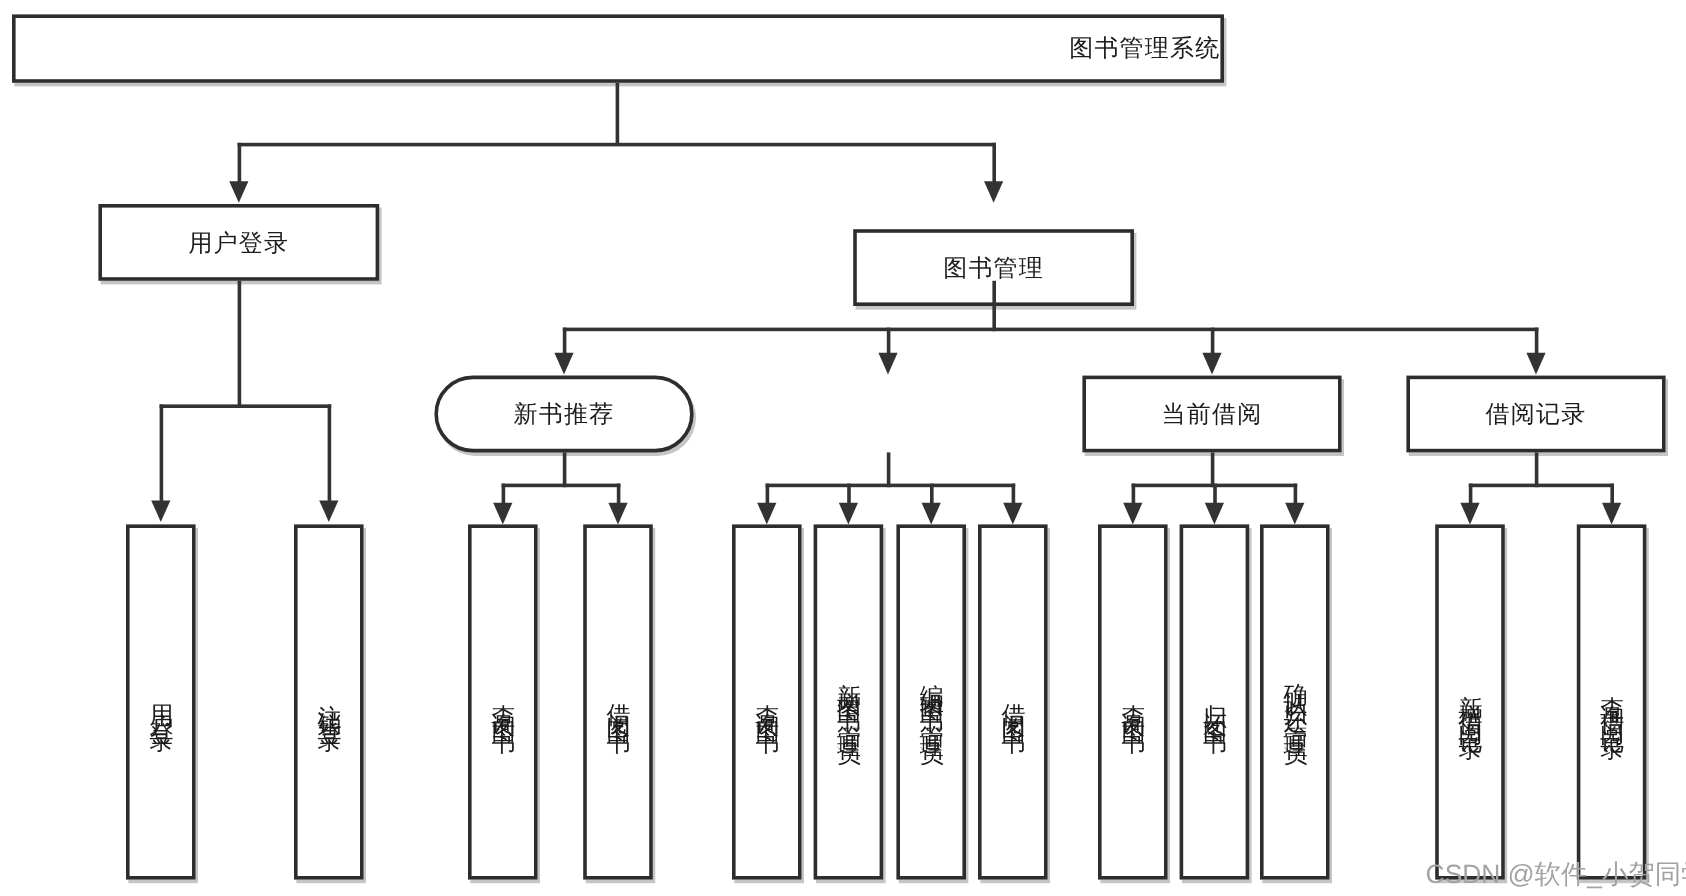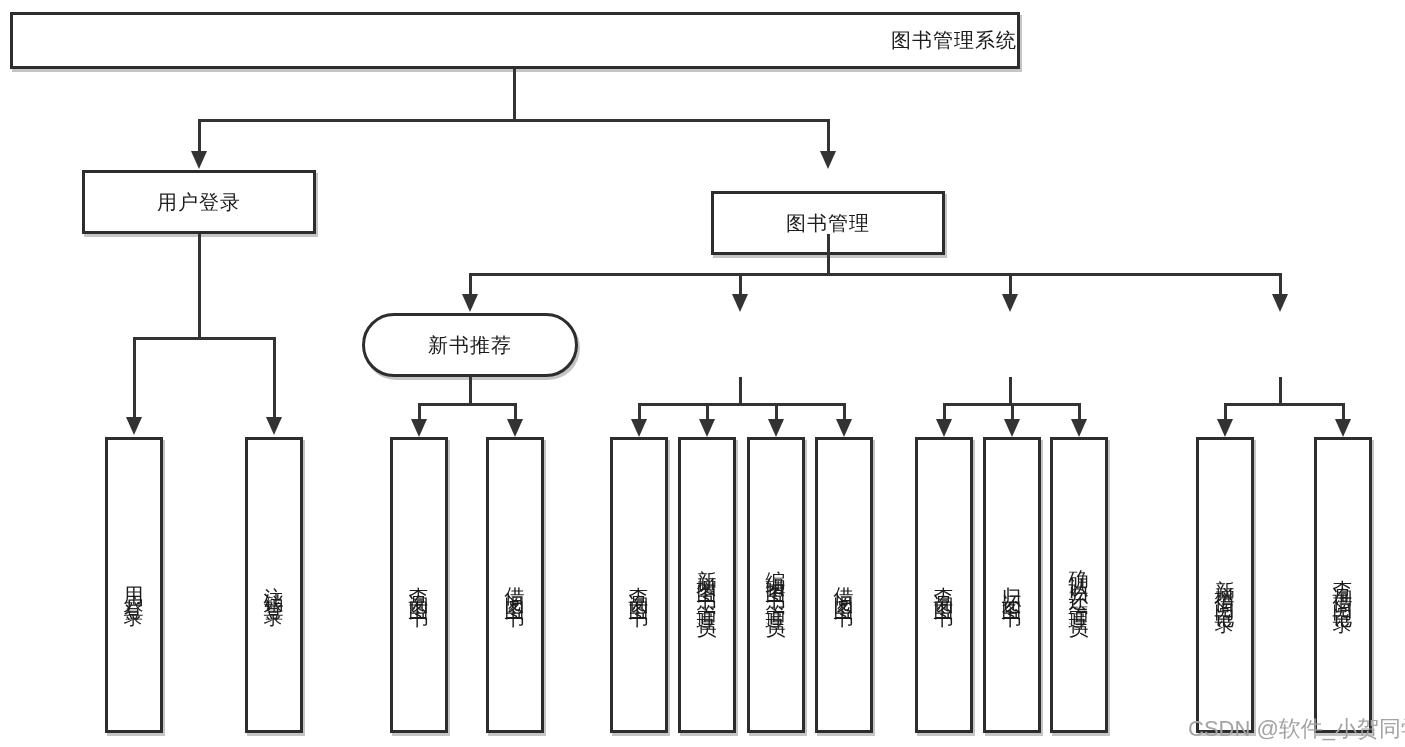--- a/index.html
+++ b/index.html
@@ -83,20 +83,26 @@
   <div class="vline" style="left:739px;top:273px;height:24px;"></div>
   <div class="arrowhead" style="left:732px;top:294px;"></div>
   <div class="vline" style="left:1009px;top:273px;height:24px;"></div>
   <div class="arrowhead" style="left:1002px;top:294px;"></div>
   <div class="vline" style="left:1279px;top:273px;height:24px;"></div>
   <div class="arrowhead" style="left:1272px;top:294px;"></div>
 
   <div class="box hbox" style="left:362px;top:313px;width:216px;height:64px;border-radius:32px;">
     <span>新书推荐</span>
   </div>
+  <div class="box hbox" style="left:902px;top:313px;width:216px;height:64px;">
+    <span>当前借阅</span>
+  </div>
+  <div class="box hbox" style="left:1172px;top:313px;width:216px;height:64px;">
+    <span>借阅记录</span>
+  </div>
 
   <div class="vline" style="left:469px;top:377px;height:29px;"></div>
   <div class="hline" style="left:418px;top:403px;width:99px;"></div>
   <div class="vline" style="left:418px;top:403px;height:18px;"></div>
   <div class="arrowhead" style="left:411px;top:419px;"></div>
   <div class="vline" style="left:514px;top:403px;height:18px;"></div>
   <div class="arrowhead" style="left:507px;top:419px;"></div>
 
   <div class="vline" style="left:739px;top:377px;height:29px;"></div>
   <div class="hline" style="left:638px;top:403px;width:208px;"></div>

